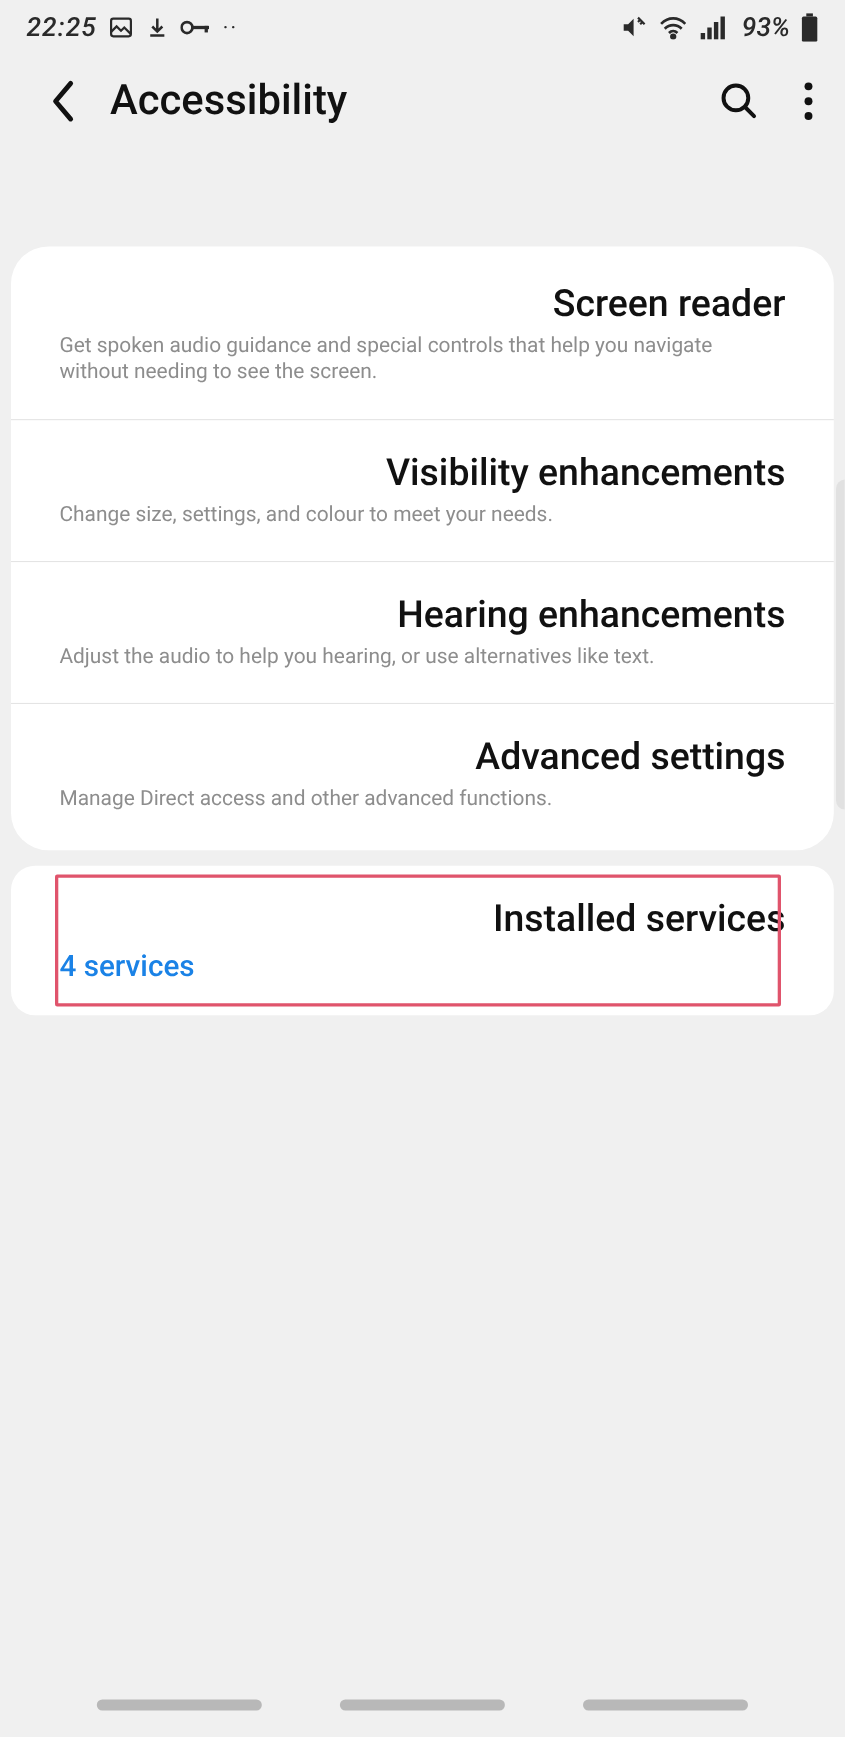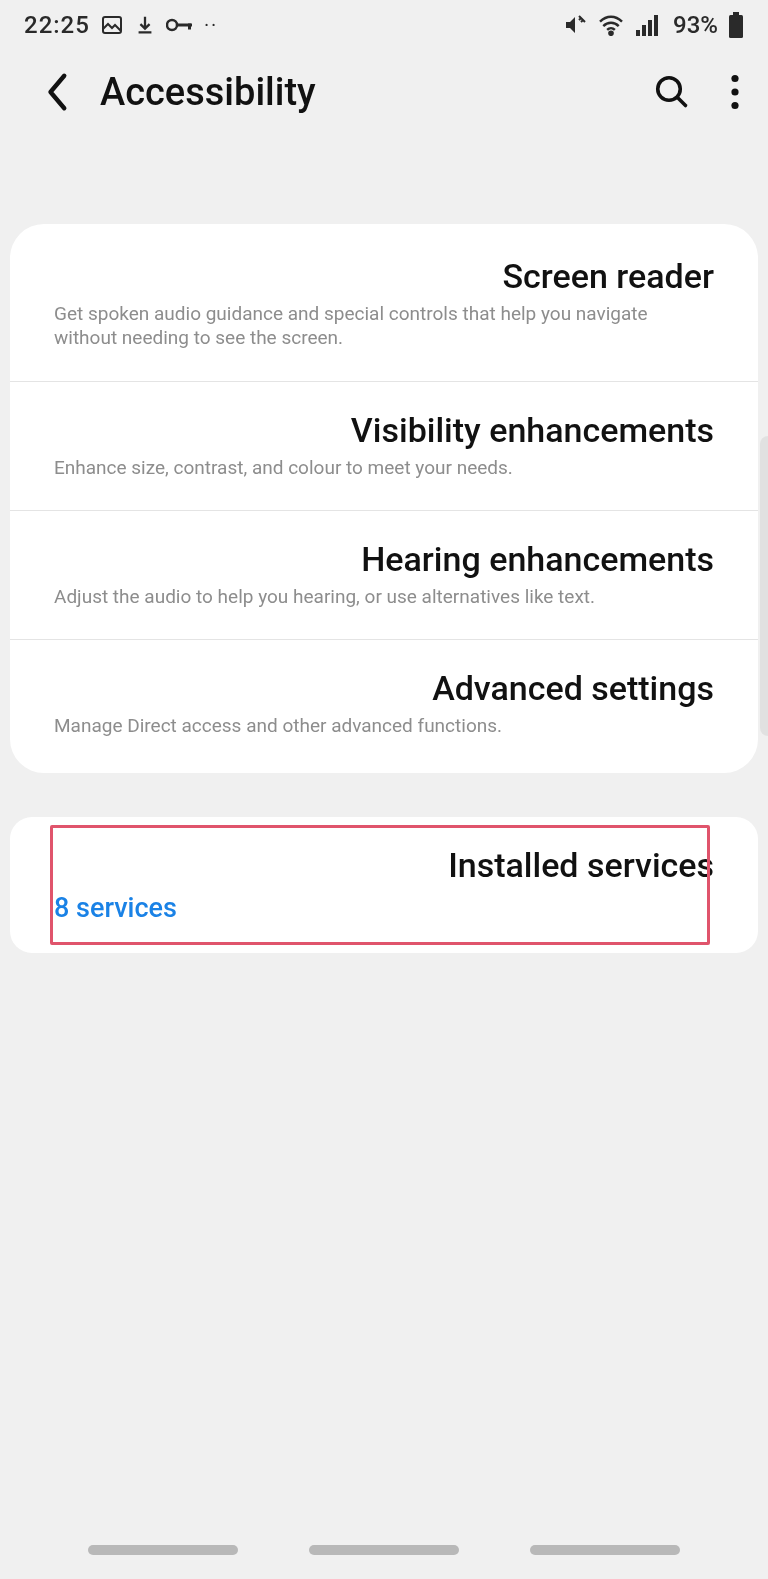--- a/index.html
+++ b/index.html
@@ -13,20 +13,21 @@
     }
 
     
     .status-bar {
       height: 50px;
       padding: 0 24px;
       display: flex;
       justify-content: space-between;
       align-items: center;
       color: #2a2a2a;
+      font-style: italic;
     }
     .status-left { display: flex; align-items: center; gap: 10px; }
     .status-right { display: flex; align-items: center; gap: 10px; }
     .status-time { font-size: 24px; font-weight: 500; letter-spacing: 1px; }
     .status-icon { display: inline-flex; align-items: center; }
     .status-battery { font-size: 24px; font-weight: 500; margin-left: 4px; }
     .dots-two { font-size: 20px; letter-spacing: 2px; }
 
     
     .header-bar {
@@ -44,21 +45,21 @@
     
     .gap { height: 90px; }
 
     
     .card {
       background: #fff;
       border-radius: 34px;
       margin: 0 10px;
       padding: 4px 0;
     }
-    .card + .card { margin-top: 44px; border-radius: 22px; }
+    .card + .card { margin-top: 14px; border-radius: 22px; }
     .card.installed-card { position: relative; }
 
     .row {
       padding: 28px 44px 30px 44px;
       border-bottom: 1px solid #e4e4e4;
       cursor: pointer;
     }
     .row:last-child { border-bottom: none; }
     .row-title {
       font-size: 34px;
@@ -213,36 +214,36 @@
 
 <div class="gap"></div>
 
 <div class="card">
   <div class="row">
     <div class="row-title">Screen reader</div>
     <div class="row-desc">Get spoken audio guidance and special controls that help you navigate without needing to see the screen.</div>
   </div>
   <div class="row">
     <div class="row-title">Visibility enhancements</div>
-    <div class="row-desc">Enhance size, contrast, and colour to meet your needs.</div>
+    <div class="row-desc">Change size, settings, and colour to meet your needs.</div>
   </div>
   <div class="row">
     <div class="row-title">Hearing enhancements</div>
     <div class="row-desc">Adjust the audio to help you hearing, or use alternatives like text.</div>
   </div>
   <div class="row">
     <div class="row-title">Advanced settings</div>
     <div class="row-desc">Manage Direct access and other advanced functions.</div>
   </div>
 </div>
 
 <div class="card installed-card">
   <div class="row installed">
     <div class="row-title">Installed services</div>
-    <div class="row-desc">8 services</div>
+    <div class="row-desc">4 services</div>
   </div>
   <div class="highlight-box"></div>
 </div>
 
 <div class="scroll-indicator"></div>
 
 <div class="nav-bar">
   <div class="nav-pill"></div>
   <div class="nav-pill"></div>
   <div class="nav-pill"></div>

